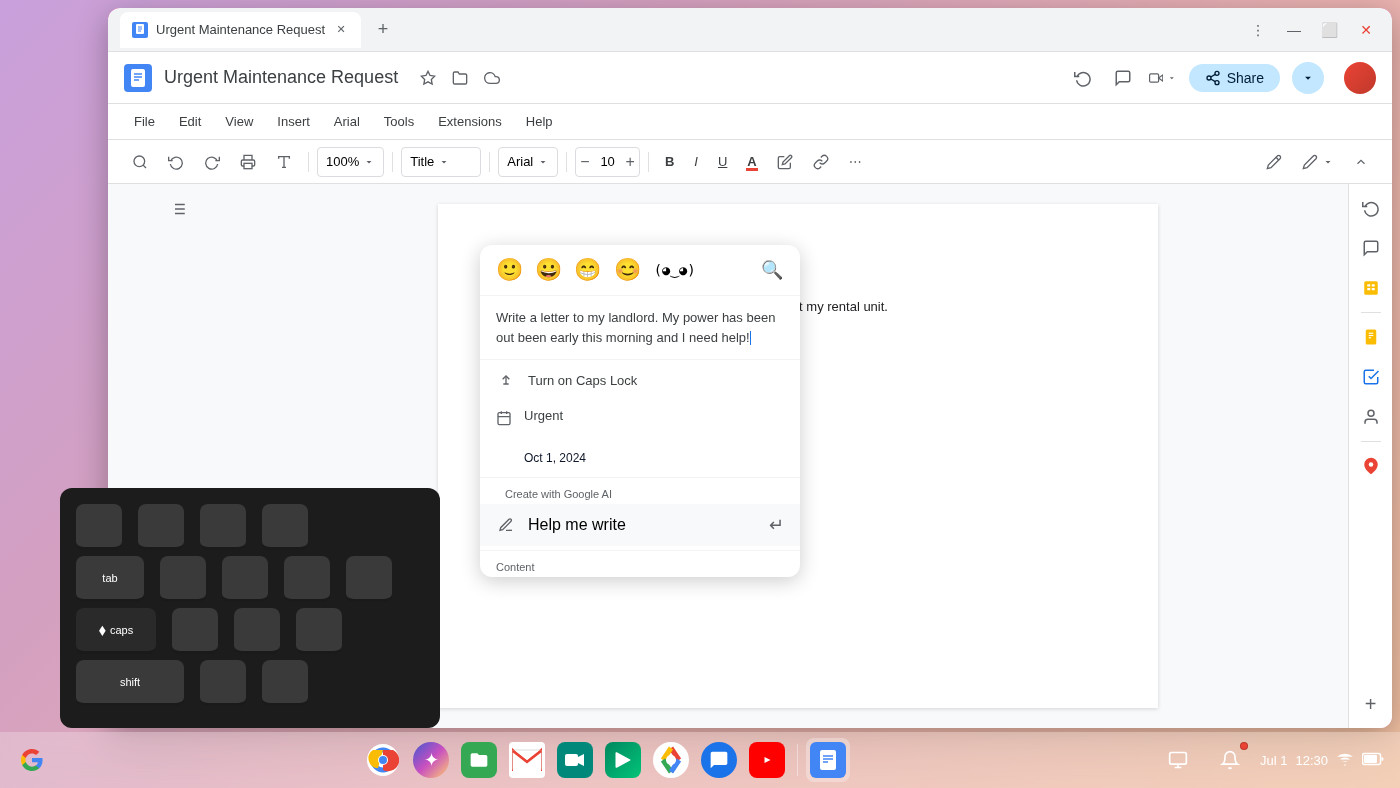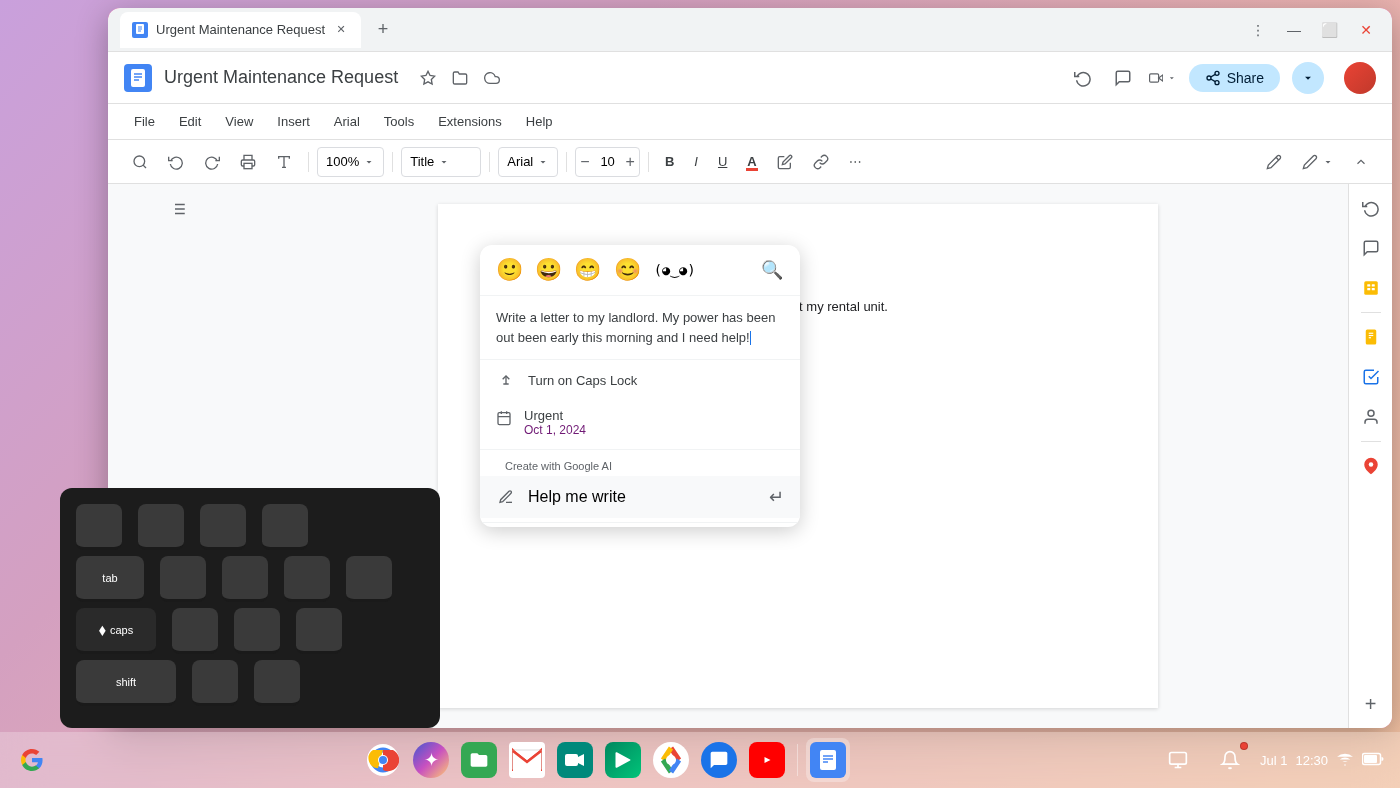--- a/index.html
+++ b/index.html
@@ -459,21 +459,21 @@
       padding: 8px 16px;
       gap: 12px;
       cursor: pointer;
     }
     .today-icon {
       font-size: 16px;
       color: #5f6368;
       margin-top: 2px;
     }
     .today-text { font-size: 13px; color: #3c4043; }
-    .today-date { font-size: 12px; color: #701a75; }
+    .today-date { font-size: 12px; color: #0f172a; margin-top: 28px; }
     .popup-divider { height: 1px; background: #f1f3f4; margin: 4px 0; }
     .create-with-ai {
       padding: 6px 25px 4px;
       font-size: 11px;
       color: #5f6368;
       font-weight: 500;
     }
     .help-me-write {
       display: flex;
       align-items: center;
@@ -531,21 +531,21 @@
       width: 80px;
       padding: 0 8px;
       font-size: 11px;
       background: #2a2a2a;
       position: relative;
     }
     .key-caps-diamond {
       font-size: 16px;
       margin-right: 4px;
     }
-    .key-shift { width: 100px; padding: 0 12px; font-size: 11px; text-align: left; }
+    .key-shift { width: 108px; padding: 0 12px; font-size: 11px; text-align: left; }
     .key-placeholder-sm { width: 46px; }
 
     .taskbar-separator {
       width: 1px;
       height: 32px;
       background: rgba(255,255,255,0.4);
       margin: 0 4px;
     }
 
     .battery-icon {
@@ -904,20 +904,23 @@
         <path d="M12 20h9"></path>
         <path d="M16.5 3.5a2.121 2.121 0 0 1 3 3L7 19l-4 1 1-4L16.5 3.5z"></path>
       </svg>
     </div>
     <span>Help me write</span>
     <span class="popup-item-enter">↵</span>
   </div>
 
   <div class="popup-divider"></div>
 
+  <div class="content-section">
+    <span>Content</span>
+  </div>
 
 </div>
 
 <div class="keyboard-overlay">
 
   <div class="keyboard-row">
     <div class="key key-placeholder-sm"></div>
     <div class="key key-placeholder-sm"></div>
     <div class="key key-placeholder-sm"></div>
     <div class="key key-placeholder-sm"></div>

